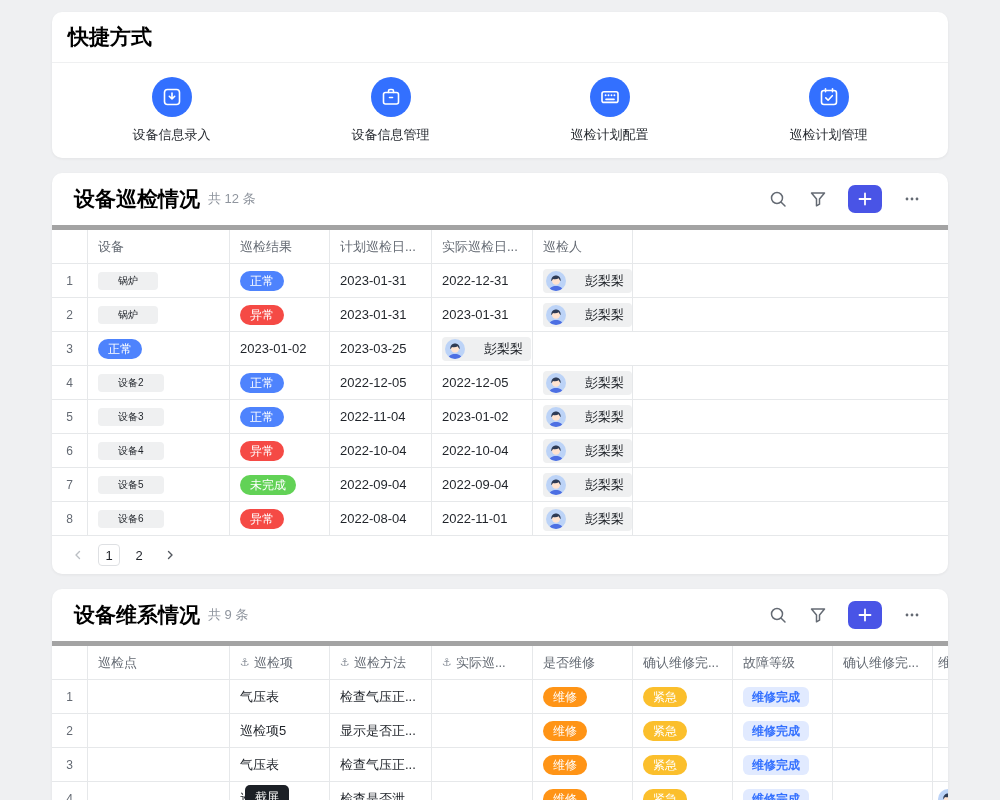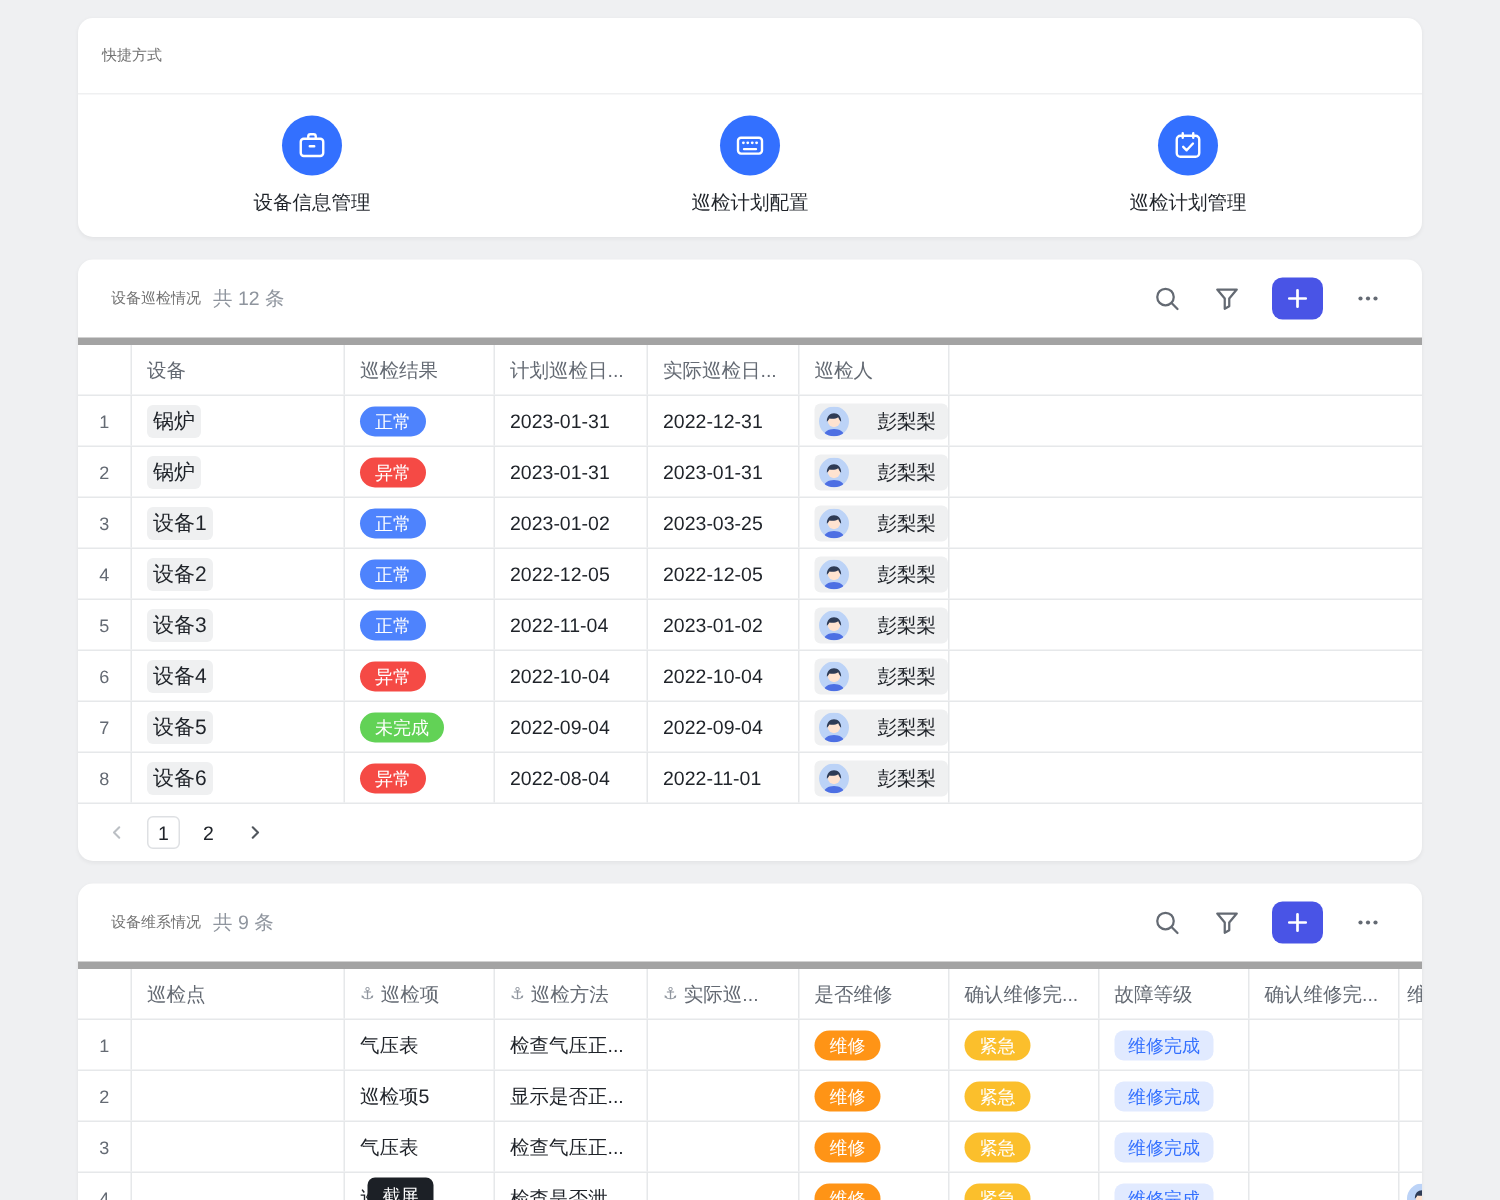--- a/index.html
+++ b/index.html
@@ -1,62 +1,71 @@
 <!DOCTYPE html>
 <html><head>
 <meta charset="utf-8">
 <style>
   html,body{margin:0;padding:0}
   body{width:1000px;height:800px;overflow:hidden;position:relative;background:#eff0f2;
        font-family:"Liberation Sans","DejaVu Sans",sans-serif;color:#1f2329}
   .page{padding:12px 52px 0}
   .card{background:#fff;border-radius:10px;box-shadow:0 1px 3px rgba(31,35,41,.06);margin-bottom:15px;overflow:hidden}
   .card-title-row{height:50px;display:flex;align-items:center;padding:0 16px;border-bottom:1px solid #eff0f1}
-  .card-title{font-size:10px;font-weight:normal;color:#737373}
+  .card-title{font-size:21px;font-weight:bold;color:#000000}
   .shortcut-row{display:flex;justify-content:space-around;padding:14px 10px 14px}
   .shortcut{display:flex;flex-direction:column;align-items:center;cursor:pointer}
   .shortcut-circle{width:40px;height:40px;border-radius:50%;display:flex;align-items:center;justify-content:center}
   .shortcut-label{margin-top:9px;font-size:13px;color:#1f2329}
 
   .table-header{height:52px;display:flex;align-items:center;padding:0 22px}
   .count{margin-left:8px;font-size:13px;color:#8f959e}
   .toolbar{margin-left:auto;display:flex;align-items:center;gap:12px}
   .icon-btn{width:28px;height:28px;display:flex;align-items:center;justify-content:center;background:none;border:none;cursor:pointer;border-radius:6px;padding:0}
   .add-btn{width:34px;height:28px;border:none;border-radius:7px;display:flex;align-items:center;justify-content:center;cursor:pointer;margin:0 4px;padding:0}
 
   .tr{display:grid;height:33px;border-bottom:1px solid #e6e8ea}
   .inspection-grid{grid-template-columns:36px 142px 100px 102px 101px 100px 1fr}
   .maintenance-grid{grid-template-columns:36px 142px 100px 102px 101px 100px 100px 100px 100px 1fr}
   .thead{border-top:5px solid #a3a3a3}
   .thead .td{color:#646a73}
   .td{display:flex;align-items:center;padding:0 10px;border-right:1px solid #e6e8ea;overflow:hidden;white-space:nowrap;font-size:13px;color:#1f2329;height:100%;box-sizing:border-box}
   .td.num{justify-content:center;color:#646a73;font-size:12px;padding:0}
   .td.filler{border-right:none}
   .maintenance-grid .filler{padding:0 2px 0 5px}
-  .tag{background:#eff0f1;border-radius:4px;padding:2px 4px;font-size:14px}
+  .tag{background:#eff0f1;border-radius:4px;padding:2px 20px;font-size:10px}
   .badge{border-radius:10px;padding:2px 10px;font-size:12px;color:#fff;line-height:16px;flex:none}
-  .confirm-btn{border-radius:6px;padding:2px 9px;font-size:12px;font-weight:normal;line-height:16px;flex:none}
+  .confirm-btn{border-radius:6px;padding:2px 9px;font-size:12px;font-weight:bold;line-height:16px;flex:none}
   .person{display:inline-flex;align-items:center;gap:19px;background:#eff0f1;border-radius:4px;padding:2px 8px 2px 3px;font-size:13px}
   .avatar{width:20px;height:20px;border-radius:50%;overflow:hidden;display:inline-flex;flex:none}
   .pagination{height:38px;display:flex;align-items:center;gap:8px;padding:0 14px}
   .page-btn{min-width:22px;height:22px;display:flex;align-items:center;justify-content:center;font-size:13px;color:#1f2329;border:1px solid transparent;background:none;cursor:pointer;border-radius:4px;padding:0 4px}
   .page-btn.current{border:1px solid #dee0e3;background:#fff}
   .lookup-ico{color:#8f959e;font-size:11px;margin-right:4px;flex:none}
   .tooltip{position:absolute;left:245px;top:785px;background:#1c2026;color:#fff;font-size:12px;padding:4px 10px;border-radius:5px;z-index:10}
 </style>
 </head>
 <body>
 
 <div class="page">
 
   <section class="card">
     <div class="card-title-row">
       <span class="card-title">快捷方式</span>
     </div>
     <div class="shortcut-row" id="shortcut-row">
+        <div class="shortcut">
+          <span class="shortcut-circle" style="background:#3370ff">
+            <svg width="24" height="24" viewBox="0 0 24 24">
+              <rect x="4.5" y="4.5" width="15" height="15" rx="3" fill="none" stroke="#fff" stroke-width="1.6"></rect>
+              <path d="M12 8v6M9.3 11.3 12 14l2.7-2.7" fill="none" stroke="#fff" stroke-width="1.6" stroke-linecap="round" stroke-linejoin="round"></path>
+            </svg>
+          </span>
+          <span class="shortcut-label">设备信息录入</span>
+        </div>
         <div class="shortcut">
           <span class="shortcut-circle" style="background:#3370ff">
             <svg width="24" height="24" viewBox="0 0 24 24">
               <rect x="4.5" y="7.5" width="15" height="11.5" rx="2" fill="none" stroke="#fff" stroke-width="1.6"></rect>
               <path d="M9.5 7.5V6a1.5 1.5 0 0 1 1.5-1.5h2A1.5 1.5 0 0 1 14.5 6v1.5M10.5 12.5h3" fill="none" stroke="#fff" stroke-width="1.6" stroke-linecap="round"></path>
             </svg>
           </span>
           <span class="shortcut-label">设备信息管理</span>
         </div>
         <div class="shortcut">
@@ -172,23 +181,20 @@
                 </svg>
               </span>
               <span>彭梨梨</span>
             </span>
           </div>
           <div class="td filler"></div>
         </div>
         <div class="tr inspection-grid">
           <div class="td num">3</div>
           <div class="td">
-            <span class="tag">设备1</span>
-          </div>
-          <div class="td">
             <span class="badge" style="background:#4e83fd">正常</span>
           </div>
           <div class="td">2023-01-02</div>
           <div class="td">2023-03-25</div>
           <div class="td">
             <span class="person">
               <span class="avatar">
                 <svg width="20" height="20" viewBox="0 0 24 24">
                   <rect width="24" height="24" fill="#bcd3f7"></rect>
                   <circle cx="12" cy="11.5" r="5" fill="#ffe3d0"></circle>

